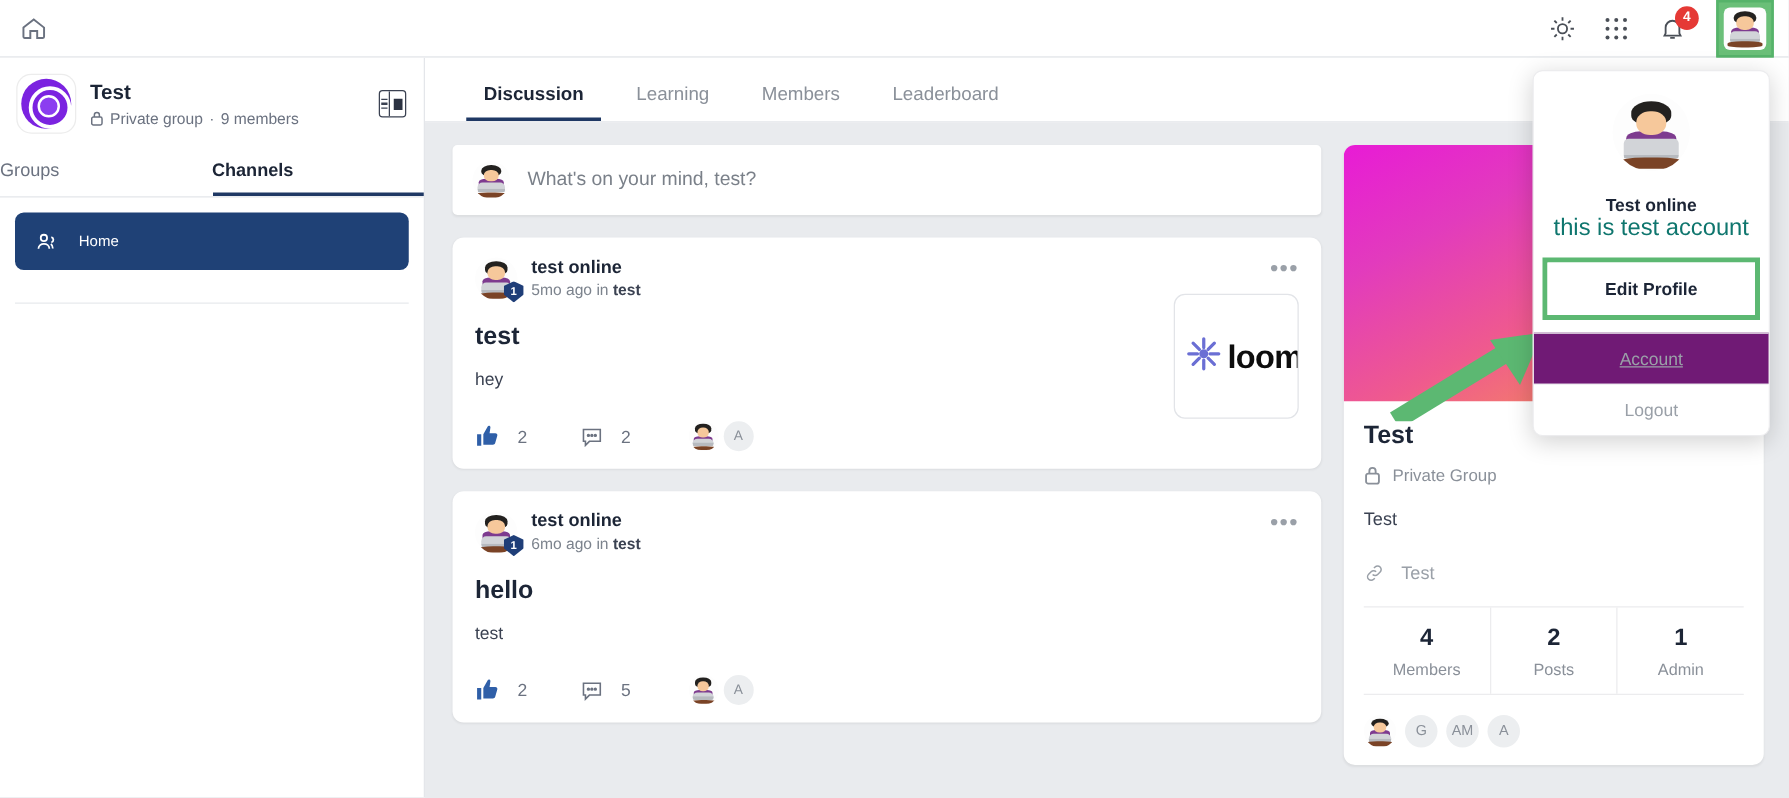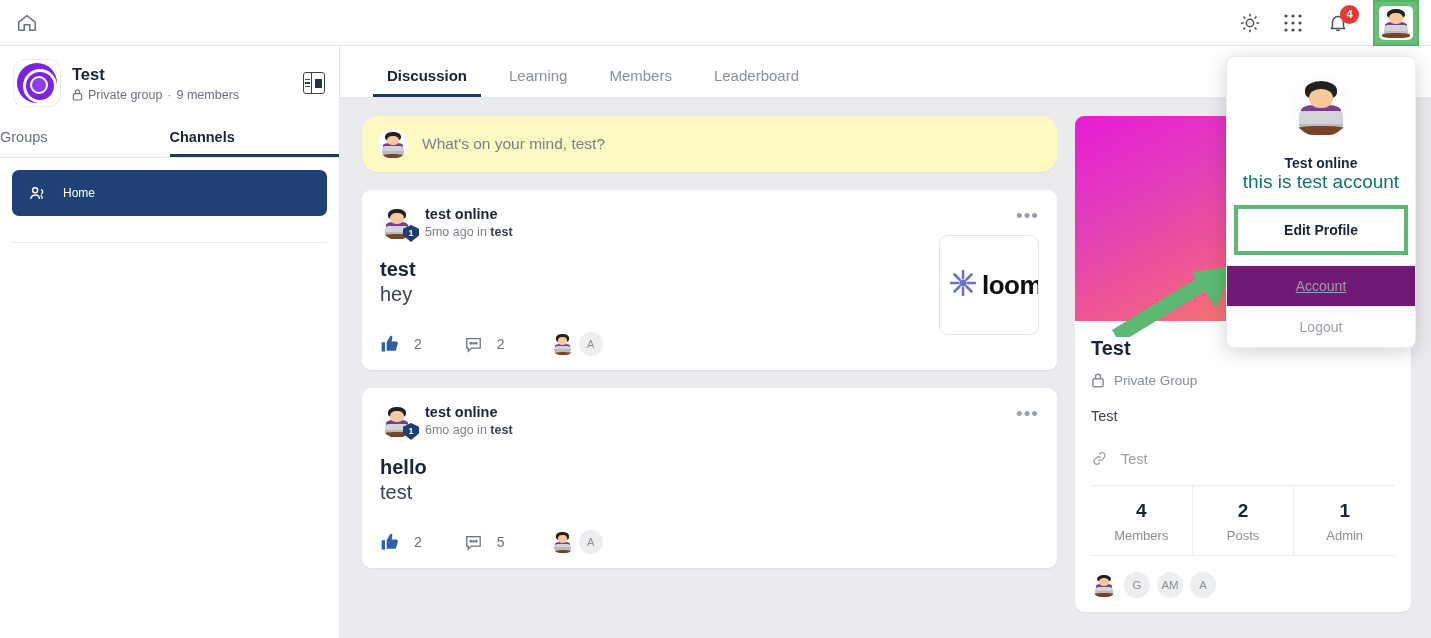--- a/index.html
+++ b/index.html
@@ -128,21 +128,21 @@
   }
   .mtab {
     padding: 0 14px 13px 14px; font-size: 15px; color: #8a9099; cursor: pointer;
     margin-right: 14px;
   }
   .mtab.active { color: #1c2536; font-weight: bold; box-shadow: inset 0 -3px 0 #1f3864; }
 
   .feed-wrap { display: flex; padding: 18px 16px 0 22px; gap: 18px; }
   .feed-col { width: 695px; flex: none; }
   .composer {
-    background: #fef9c3; border-radius: 16px; height: 56px;
+    background: #ffffff; border-radius: 4px; height: 56px;
     display: flex; align-items: center; padding: 0 16px; gap: 14px;
     box-shadow: 0 1px 2px rgba(0,0,0,.06);
   }
   .composer .av { width: 30px; height: 30px; }
   .composer-placeholder { font-size: 15.5px; color: #7a8089; }
 
   .post {
     background: #fff; border-radius: 9px; margin-top: 18px;
     padding: 16px 18px 14px 18px; position: relative;
     box-shadow: 0 1px 2px rgba(0,0,0,.06);
@@ -158,21 +158,21 @@
     display: flex; align-items: center; justify-content: center; padding-bottom:2px;
   }
   .post-author { font-size: 14.5px; font-weight: bold; color: #1c2536; }
   .post-time { font-size: 12.5px; color: #7c838d; margin-top: 3px; }
   .post-time b { color: #3b4252; }
   .post-dots {
     position: absolute; right: 18px; top: 16px; color: #9aa0a8;
     font-size: 19px; letter-spacing: 1px; line-height: 1; cursor: pointer;
   }
   .post-title { font-size: 20px; font-weight: bold; color: #1c2536; margin: 18px 0 0 0; }
-  .post-body { font-size: 20px; color: #3b4252; margin-top: 2px; }
+  .post-body { font-size: 14px; color: #3b4252; margin-top: 14px; }
   .post-foot { display: flex; align-items: center; gap: 8px; margin-top: 26px; }
   .stat { display: flex; align-items: center; gap: 14px; margin-right: 34px; }
   .stat-num { font-size: 14px; color: #6b7280; }
   .react-avs { display: flex; align-items: center; gap: 4px; margin-left: 4px; }
   .react-avs .av { width: 24px; height: 24px; }
   .chip {
     width: 24px; height: 24px; border-radius: 50%; background: #eceef0;
     color: #8a9099; font-size: 11px; display: flex; align-items: center; justify-content: center;
   }
   .loom-card {

